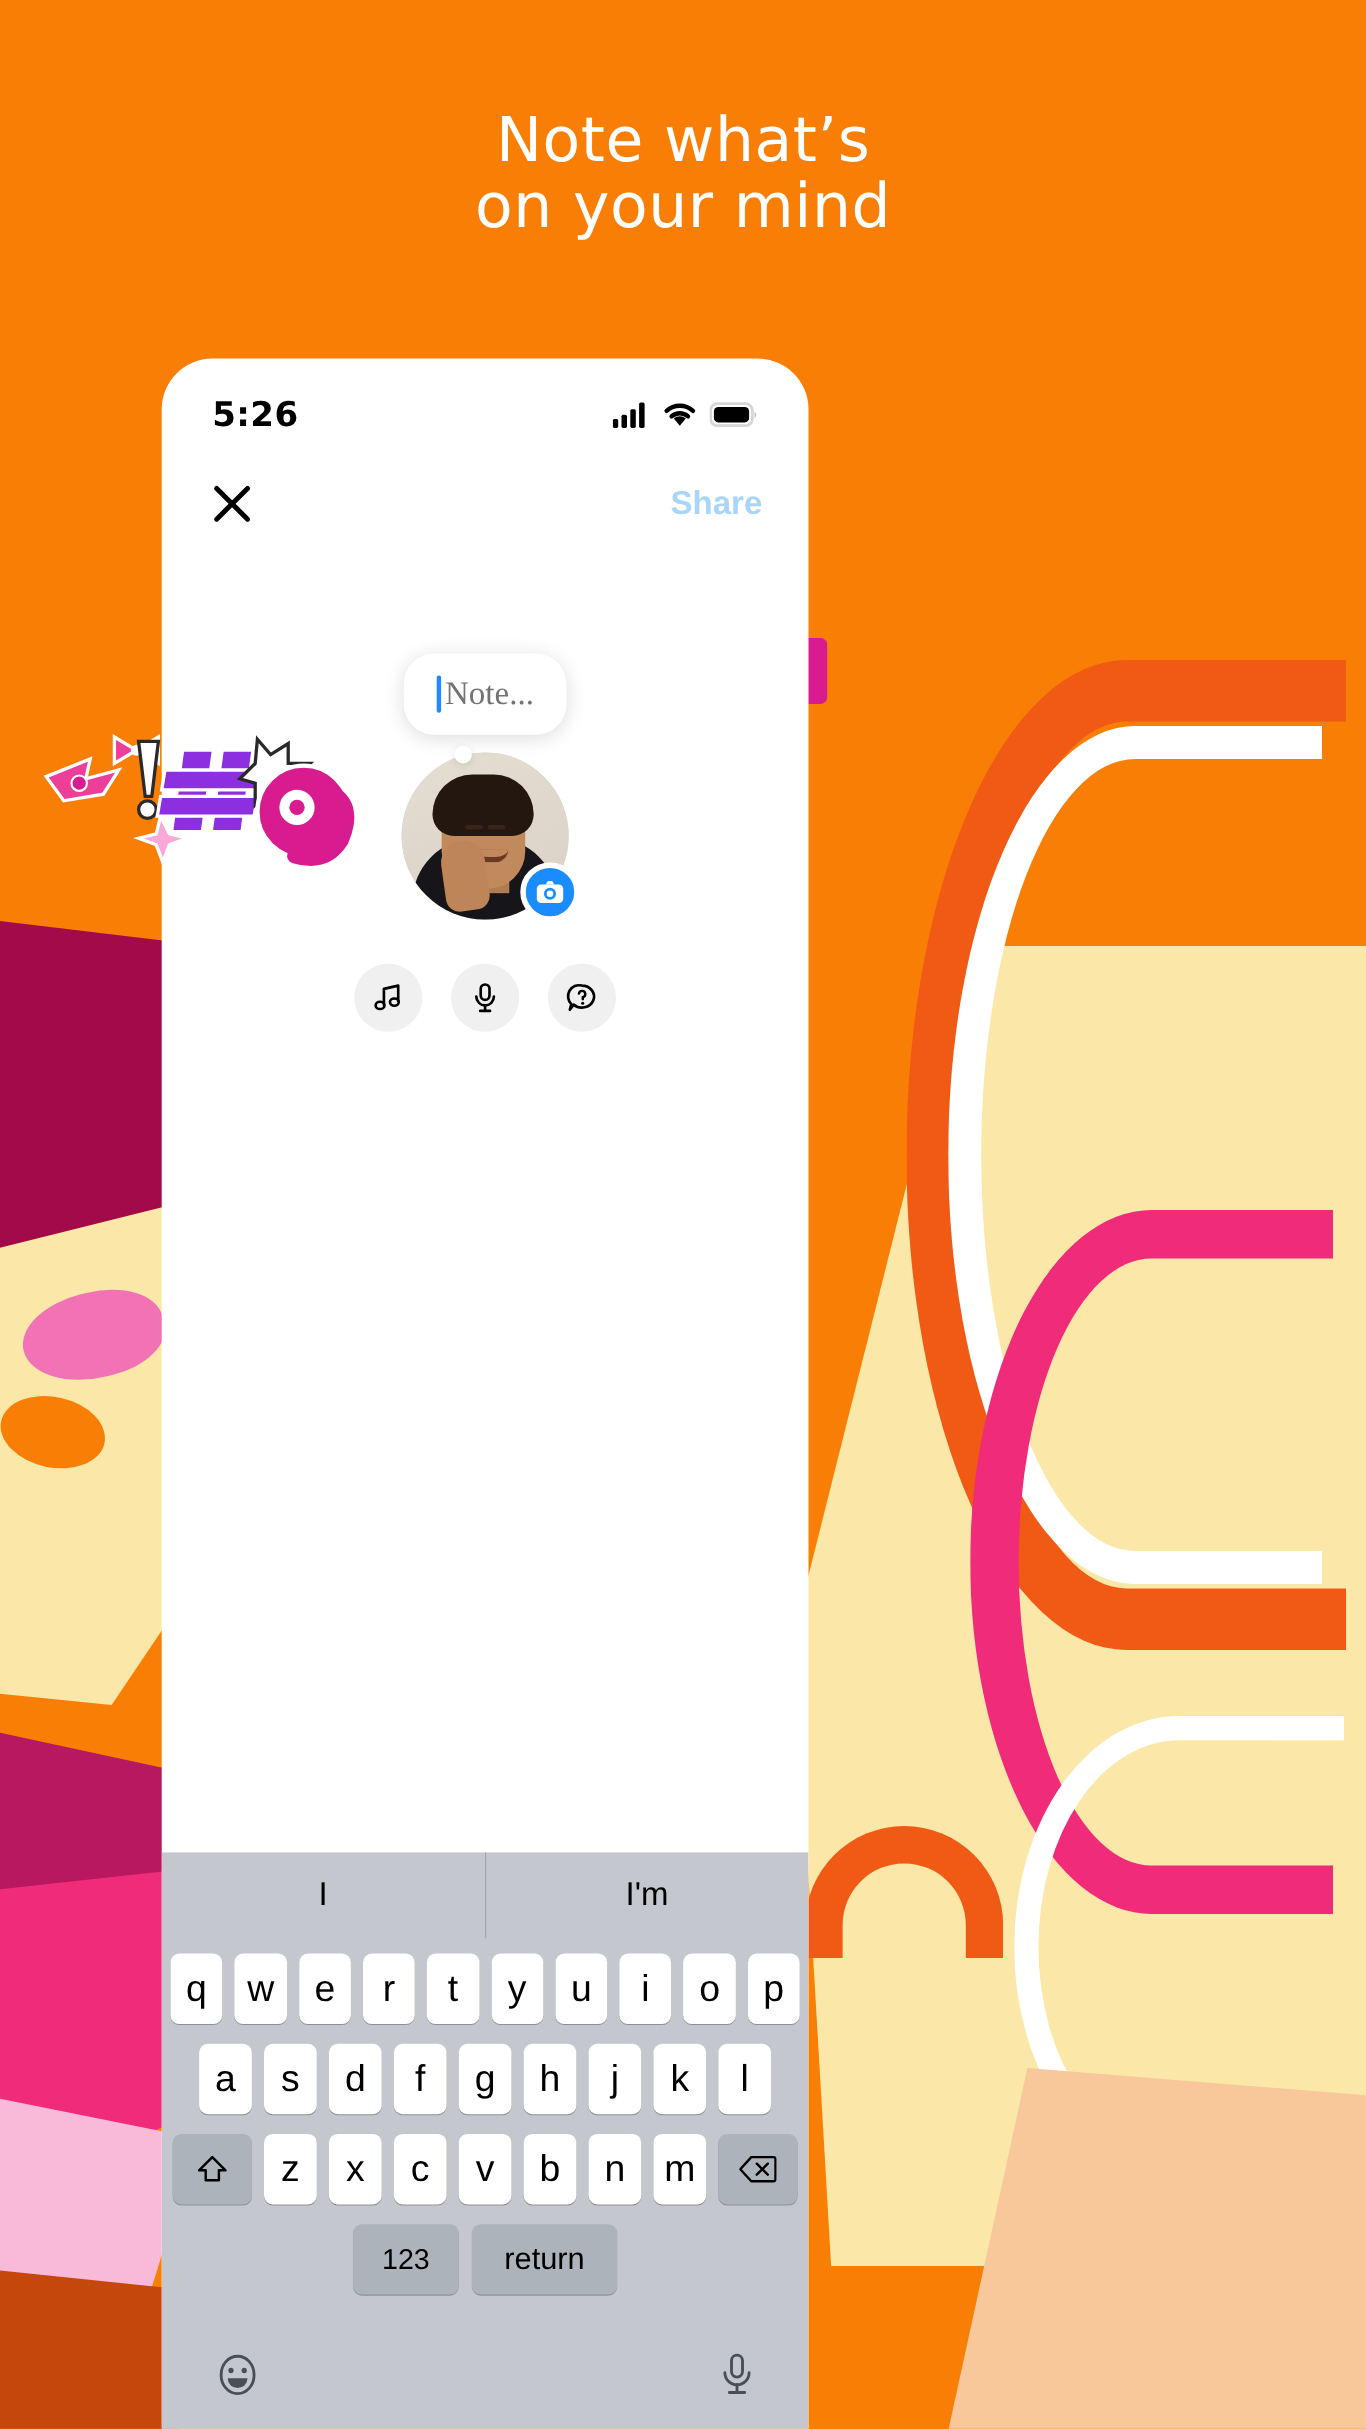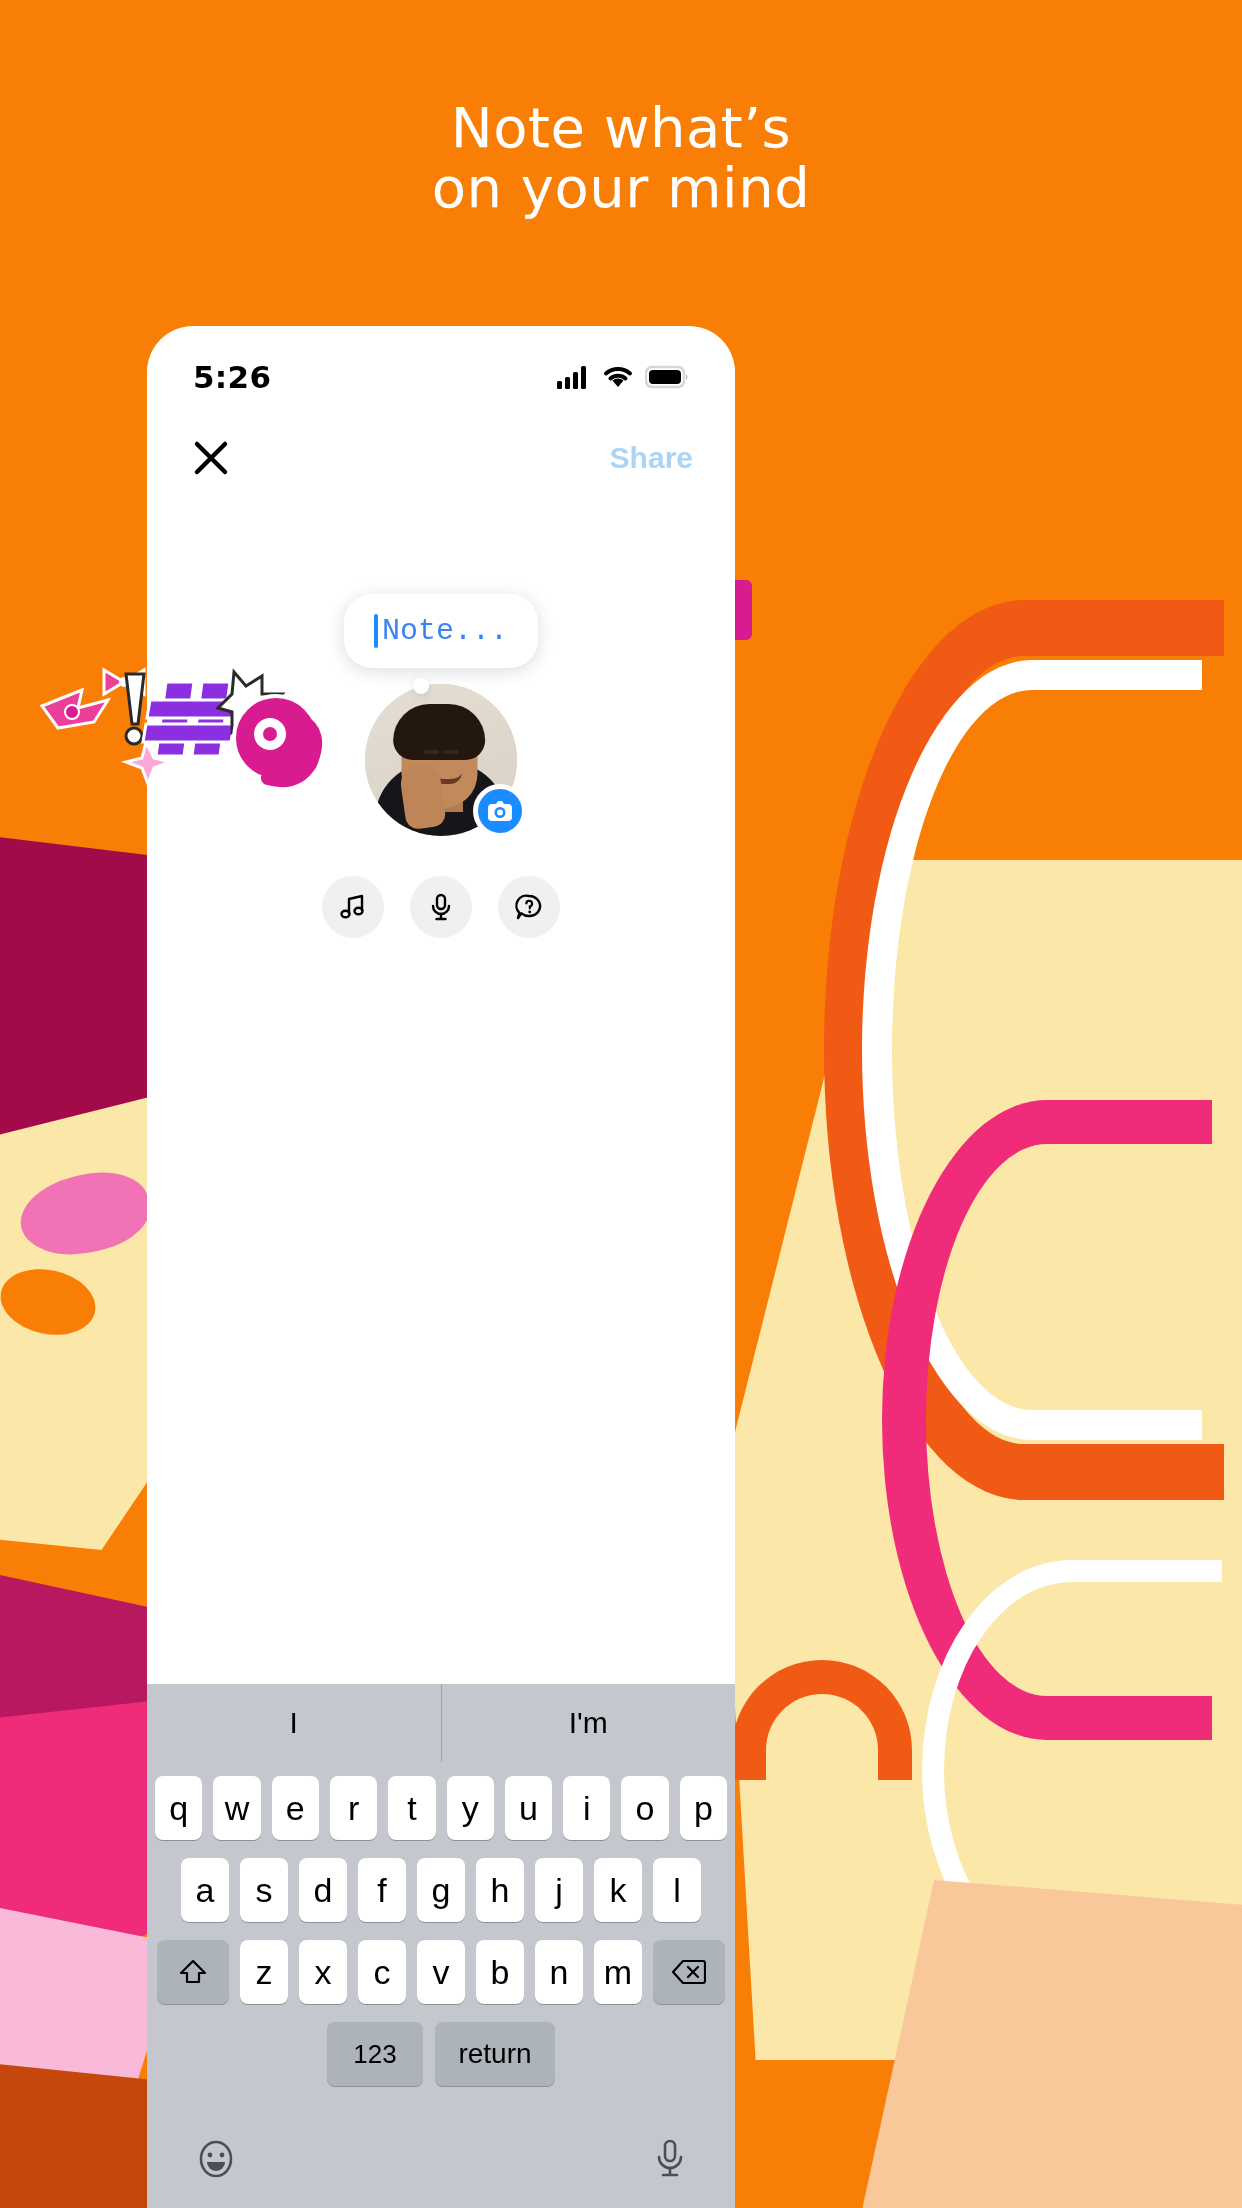--- a/index.html
+++ b/index.html
@@ -232,22 +232,22 @@
   }
   .cursor {
     width: 4px;
     height: 34px;
     background: #1A8CFF;
     border-radius: 2px;
     margin-right: 4px;
   }
   .note-placeholder {
     font-size: 30px;
-    color: #3b82f6;
-    font-family: Liberation Mono, monospace;
+    color: #737373;
+    font-family: Liberation Serif, serif;
     white-space: nowrap;
   }
   .bubble-dot {
     position: absolute;
     width: 16px; height: 16px;
     background: #FFFFFF;
     border-radius: 50%;
     left: 34px; bottom: -26px;
     box-shadow: 0 2px 8px rgba(0,0,0,0.10);
     z-index: 3;
@@ -414,21 +414,21 @@
   .key.func {
     width: 96px;
     font-size: 26px;
     background: #ADB3BB;
   }
   .key.space {
     flex: 1;
     max-width: 286px;
     font-size: 28px;
   }
-  .key.ret { width: 120px; font-size: 28px; background: #ADB3BB; }
+  .key.ret { width: 132px; font-size: 28px; background: #ADB3BB; }
   .krow.r4 { gap: 12px; padding: 0 8px; margin-bottom: 24px; }
 
   .kbd-bottom {
     height: 98px;
     display: flex;
     align-items: center;
     justify-content: space-between;
     padding: 0 48px;
   }
 </style>

